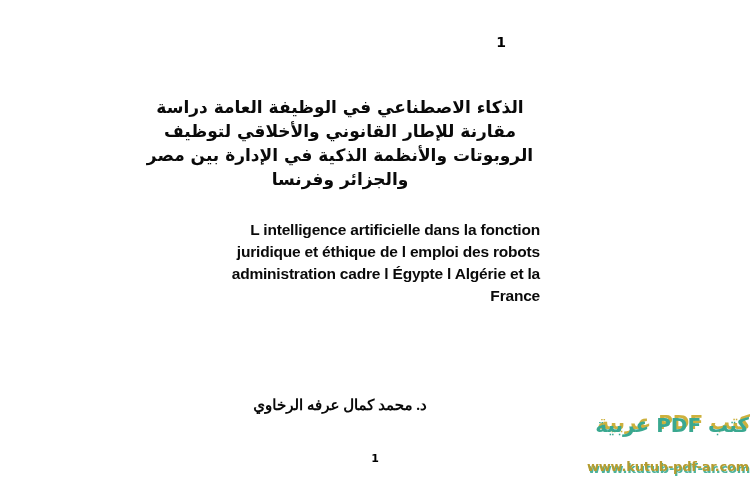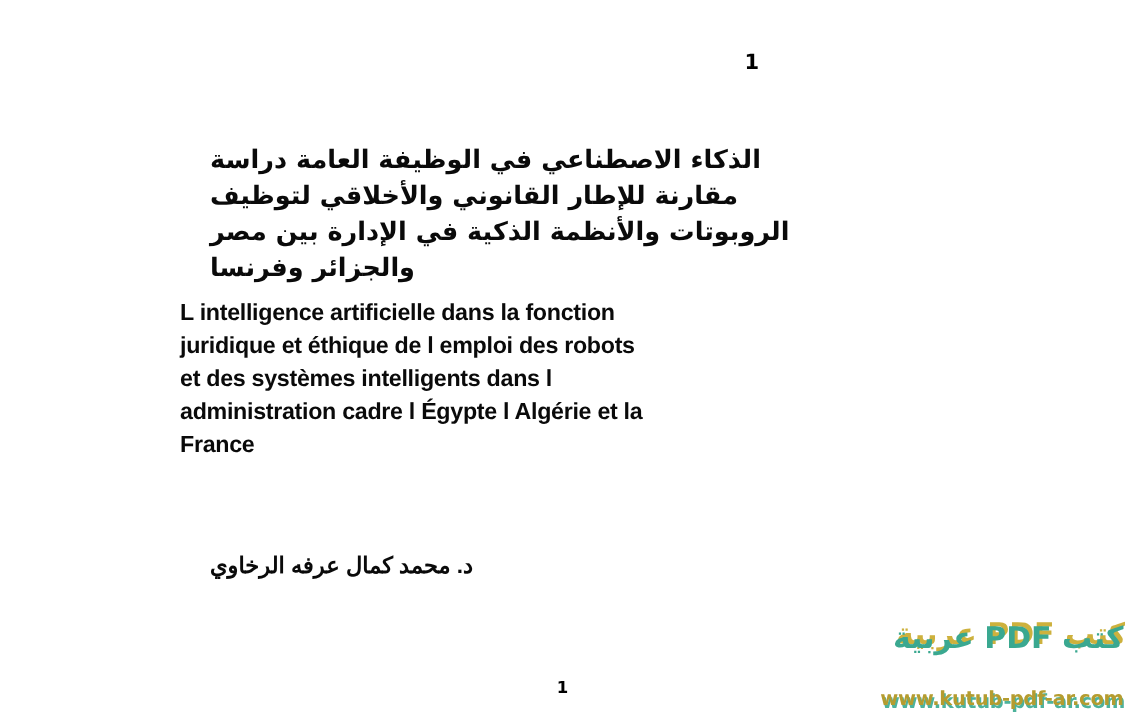--- a/index.html
+++ b/index.html
@@ -27,52 +27,52 @@
     font-family: "DejaVu Sans", sans-serif;
   }
 
   
   .title-ar {
     position: absolute;
     top: 95px;
     right: 210px;
     width: 400px;
     direction: rtl;
-    text-align: left;
+    text-align: center;
     font-family: "DejaVu Sans", sans-serif;
     font-weight: bold;
     font-size: 17px;
     line-height: 24px;
     color: #0a0a0a;
   }
 
   
   .title-fr {
     position: absolute;
-    top: 198px;
+    top: 219px;
     right: 210px;
     width: 420px;
-    text-align: left;
+    text-align: right;
     font-family: "Liberation Sans", "DejaVu Sans", sans-serif;
     font-weight: bold;
     font-size: 15.5px;
     line-height: 22px;
     letter-spacing: -0.2px;
     color: #0a0a0a;
   }
 
   
   .author {
     position: absolute;
-    top: 368px;
+    top: 396px;
     right: 210px;
     width: 400px;
     direction: rtl;
-    text-align: left;
-    font-family: Liberation Sans, sans-serif;
+    text-align: center;
+    font-family: Liberation Serif, serif;
     font-weight: bold;
     font-size: 15px;
     color: #0a0a0a;
   }
 
   
   .page-num-bottom {
     position: absolute;
     top: 452px;
     left: 0;
@@ -122,21 +122,20 @@
   <div class="title-ar">
     <div>الذكاء الاصطناعي في الوظيفة العامة دراسة</div>
     <div>مقارنة للإطار القانوني والأخلاقي لتوظيف</div>
     <div>الروبوتات والأنظمة الذكية في الإدارة بين مصر</div>
     <div>والجزائر وفرنسا</div>
   </div>
 
   <div class="title-fr">
     <div>L intelligence artificielle dans la fonction</div>
     <div>juridique et éthique de l emploi des robots</div>
-    <div>et des systèmes intelligents dans l</div>
     <div>administration cadre l Égypte l Algérie et la</div>
     <div>France</div>
   </div>
 
   <div class="author">د. محمد كمال عرفه الرخاوي</div>
 
   <div class="page-num-bottom">1</div>
 
   <div class="watermark">
     <div class="wm-brand" style="color: rgb(58, 168, 144); text-shadow: rgb(205, 177, 61) 2px -3px 0px;">كتب PDF عربية</div>

